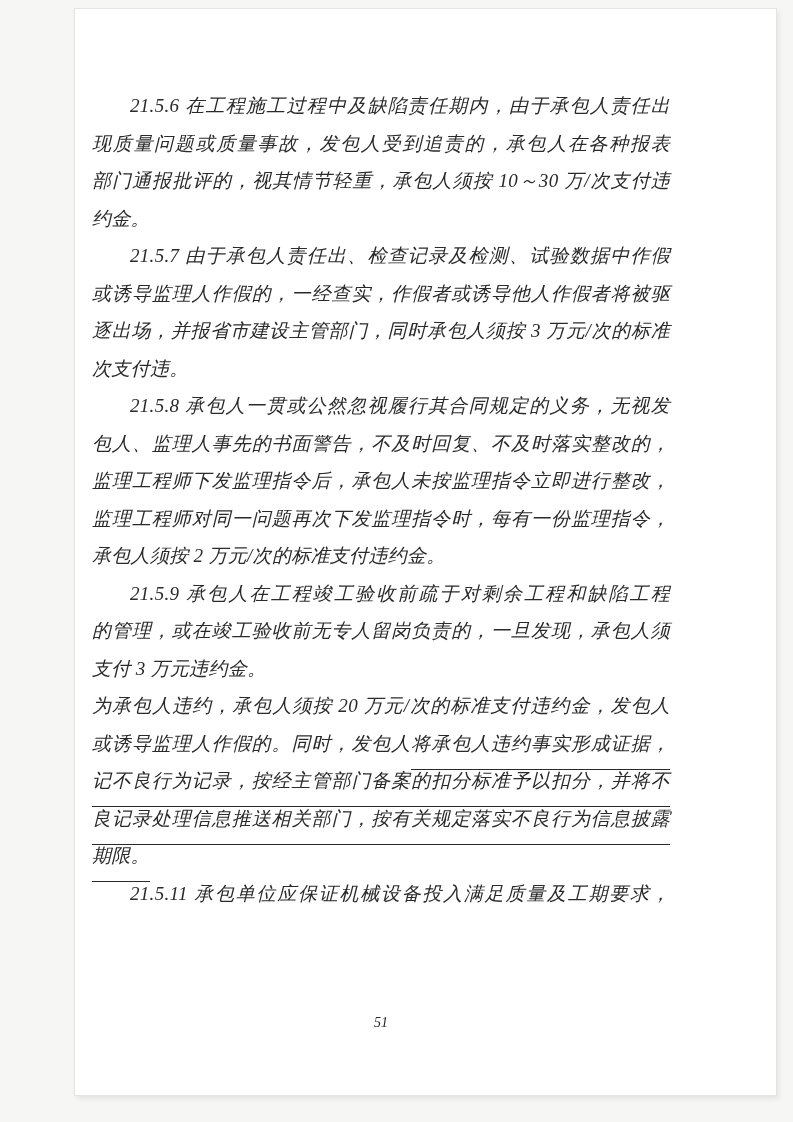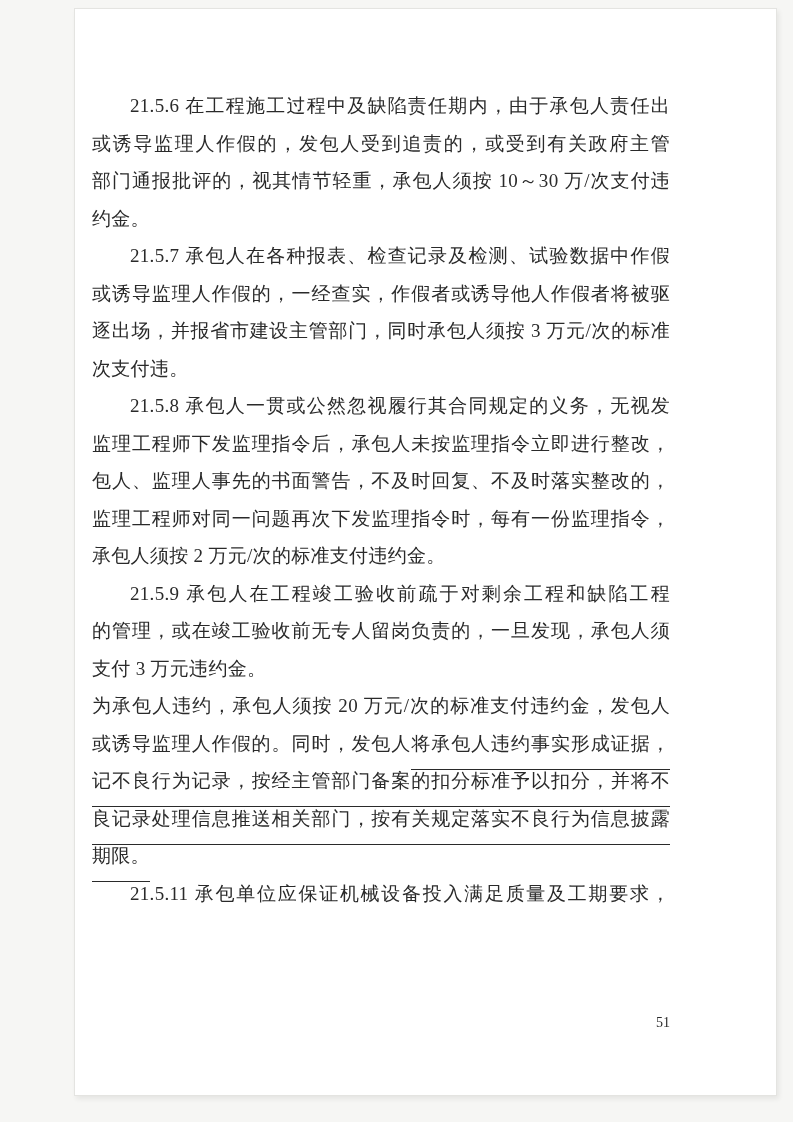--- a/index.html
+++ b/index.html
@@ -1,15 +1,15 @@
 <!DOCTYPE html>
 <html style="--text: #2a2a2a; --paper: #ffffff; --backdrop: #f6f6f4; --edge: #e4e4e1;"><head>
 <meta charset="utf-8">
 <style>
-  * { margin: 0; padding: 0; box-sizing: border-box; }
+  * { margin: 0; padding: 0; box-sizing: border-box; font-style: italic; }
   html, body {
     width: 793px; height: 1122px;
     font-family: "Liberation Serif", "DejaVu Serif", serif;
     background: var(--backdrop, #f6f6f4);
     overflow: hidden;
   }
   .paper {
     position: absolute;
     left: 74px; top: 8px;
     width: 703px; height: 1088px;
@@ -39,47 +39,47 @@
   .line.first { text-indent: 2em; }
   .line.lastline { text-align-last: left; }
   .u {
     border-bottom: 1.6px solid var(--text, #2a2a2a);
     padding-bottom: 15px;
   }
   .footer {
     position: absolute;
     left: 17px; top: 1006px;
     width: 578px;
-    text-align: right;
+    text-align: center;
     color: var(--text, #2a2a2a);
     font-size: 14px;
     font-family: "Liberation Serif", "DejaVu Serif", serif;
   }
 </style>
 </head>
 <body>
 
 <div class="paper">
   <div class="doc-body">
       <div class="paragraph">
         <div class="line first"><span>21.5.6 在工程施工过程中及缺陷责任期内，由于承包人责任出</span></div>
-        <div class="line"><span>或诱导监理人作假的，发包人受到追责的，或受到有关政府主管</span></div>
+        <div class="line"><span>现质量问题或质量事故，发包人受到追责的，承包人在各种报表</span></div>
         <div class="line"><span>部门通报批评的，视其情节轻重，承包人须按 10～30 万/次支付违</span></div>
         <div class="line lastline"><span>约金。</span></div>
       </div>
       <div class="paragraph">
-        <div class="line first"><span>21.5.7 承包人在各种报表、检查记录及检测、试验数据中作假</span></div>
+        <div class="line first"><span>21.5.7 由于承包人责任出、检查记录及检测、试验数据中作假</span></div>
         <div class="line"><span>或诱导监理人作假的，一经查实，作假者或诱导他人作假者将被驱</span></div>
         <div class="line"><span>逐出场，并报省市建设主管部门，同时承包人须按 3 万元/次的标准</span></div>
         <div class="line lastline"><span>次支付违。</span></div>
       </div>
       <div class="paragraph">
         <div class="line first"><span>21.5.8 承包人一贯或公然忽视履行其合同规定的义务，无视发</span></div>
+        <div class="line"><span>包人、监理人事先的书面警告，不及时回复、不及时落实整改的，</span></div>
         <div class="line"><span>监理工程师下发监理指令后，承包人未按监理指令立即进行整改，</span></div>
-        <div class="line"><span>包人、监理人事先的书面警告，不及时回复、不及时落实整改的，</span></div>
         <div class="line"><span>监理工程师对同一问题再次下发监理指令时，每有一份监理指令，</span></div>
         <div class="line lastline"><span>承包人须按 2 万元/次的标准支付违约金。</span></div>
       </div>
       <div class="paragraph">
         <div class="line first"><span>21.5.9 承包人在工程竣工验收前疏于对剩余工程和缺陷工程</span></div>
         <div class="line"><span>的管理，或在竣工验收前无专人留岗负责的，一旦发现，承包人须</span></div>
         <div class="line lastline"><span>支付 3 万元违约金。</span></div>
       </div>
       <div class="paragraph">
         <div class="line"><span>为承包人违约，承包人须按 20 万元/次的标准支付违约金，发包人</span></div>

